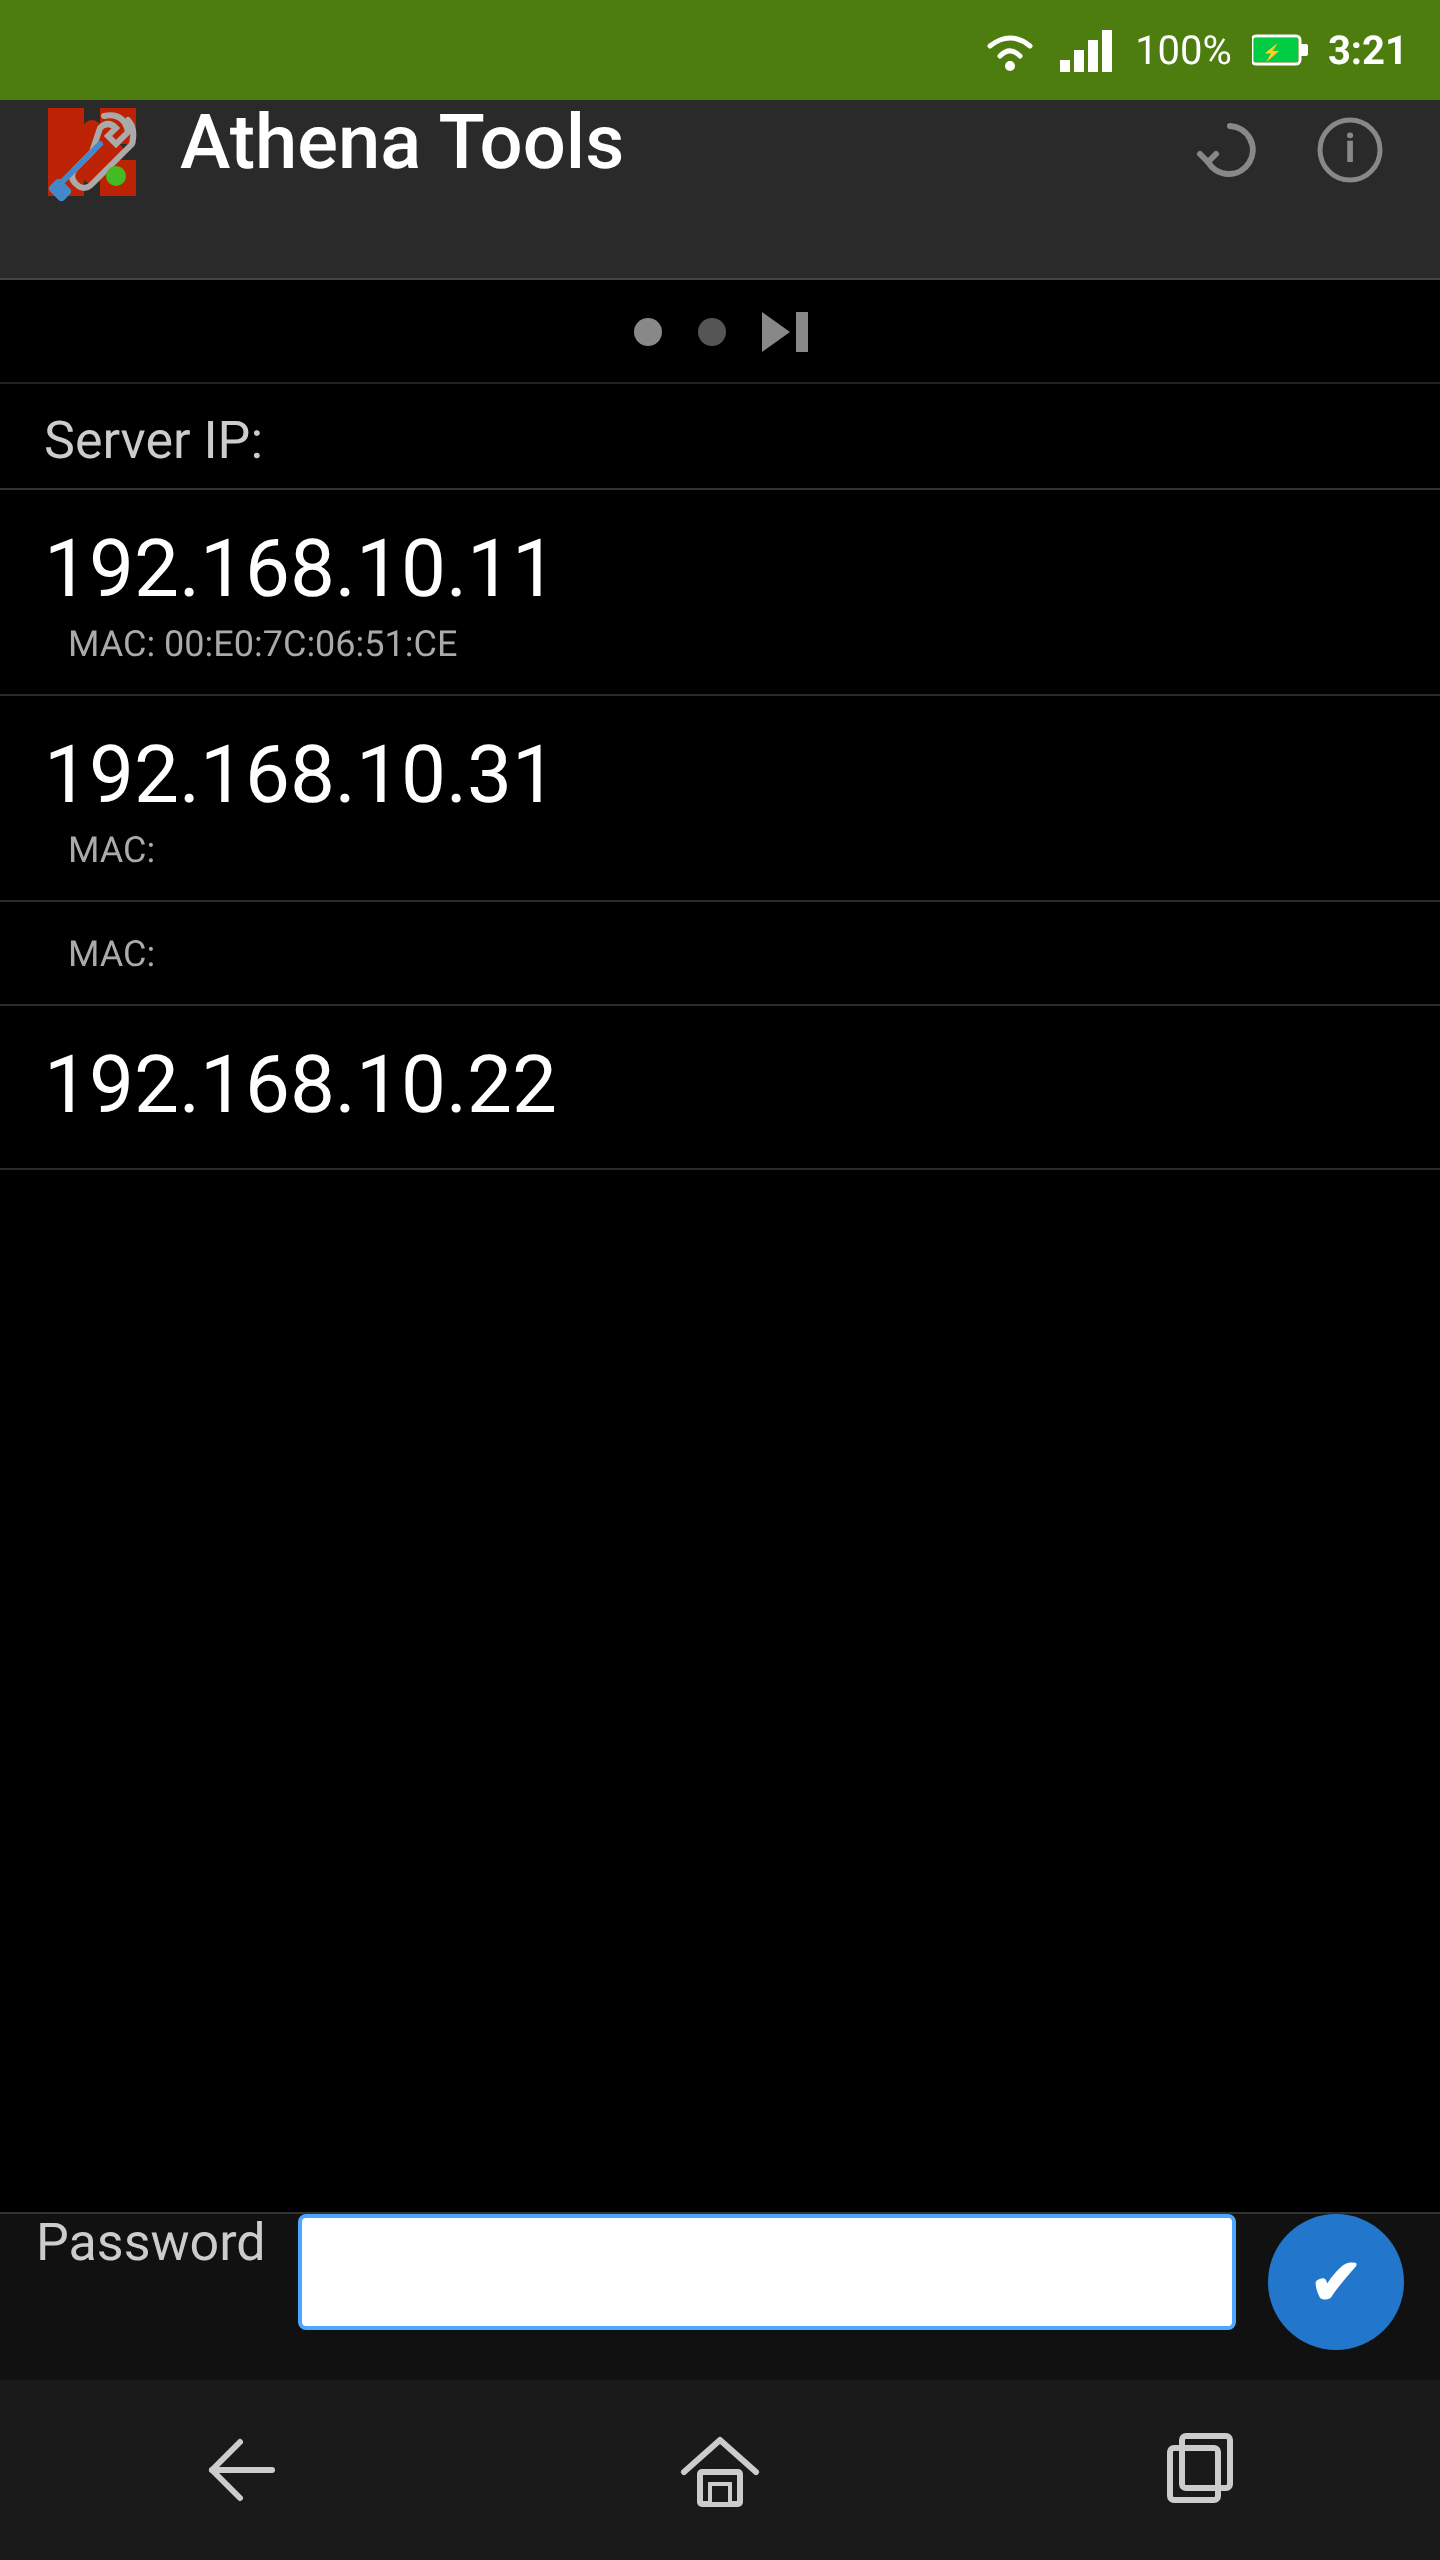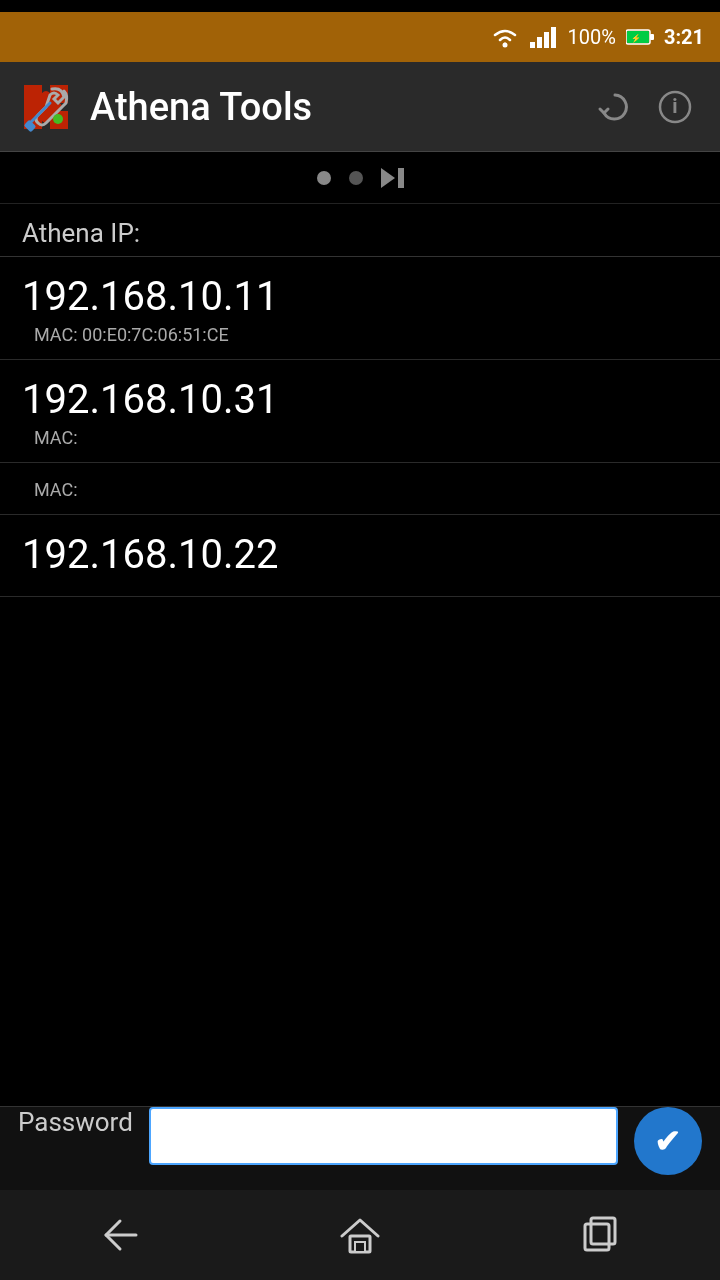--- a/index.html
+++ b/index.html
@@ -12,45 +12,44 @@
       font-family: 'Roboto', Arial, sans-serif;
       color: #fff;
       overflow: hidden;
       position: relative;
     }
 
     
     #status-bar {
       width: 720px;
       height: 50px;
-      background: #a16207;
+      background: #4d7c0f;
       display: flex;
       align-items: center;
       justify-content: flex-end;
       padding: 0 16px;
       gap: 10px;
-      margin-top: 12px;
     }
     #status-time {
       color: #fff;
       font-size: 20px;
       font-weight: bold;
     }
     #status-battery {
       color: #fff;
       font-size: 18px;
     }
 
     
     #app-header {
       width: 720px;
       height: 90px;
       background: #2a2a2a;
       display: flex;
-      align-items: center;
+      align-items: flex-start;
       padding: 0 20px;
       border-bottom: 1px solid #444;
     }
     #app-logo {
       width: 52px;
       height: 52px;
       margin-right: 18px;
       flex-shrink: 0;
     }
     #app-title {
@@ -280,21 +279,21 @@
 <div id="tab-bar">
   <div class="tab-dot active"></div>
   <div class="tab-dot"></div>
   <div id="tab-skip">
     <div class="skip-triangle"></div>
     <div class="skip-line"></div>
   </div>
 </div>
 
 <div id="content">
-  <div id="server-ip-label">Athena IP:</div>
+  <div id="server-ip-label">Server IP:</div>
 
   <div id="device-list">
       <div class="device-item">
         <div class="device-ip">192.168.10.11</div>
         <div class="device-mac">MAC:  00:E0:7C:06:51:CE</div>
       </div>
       <div class="device-item">
         <div class="device-ip">192.168.10.31</div>
         <div class="device-mac">MAC:</div>
       </div>

